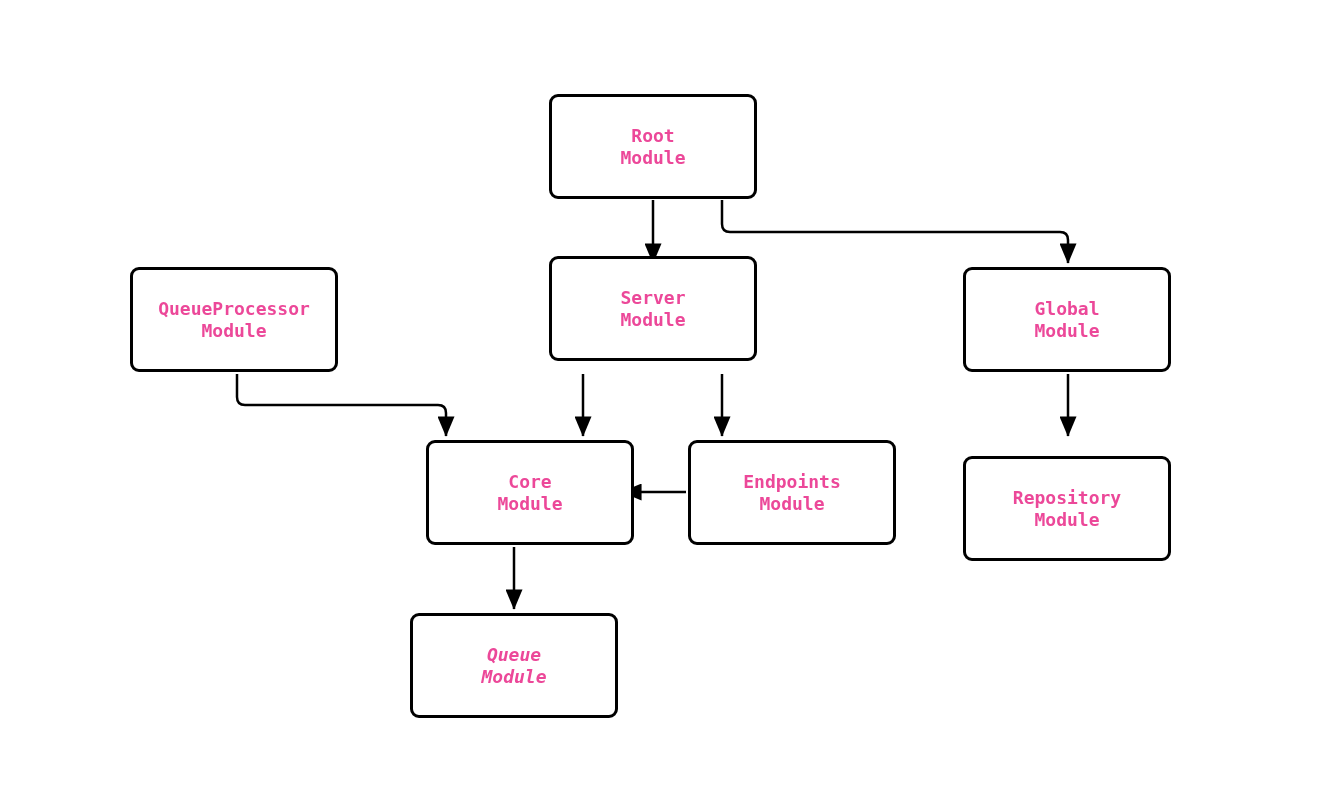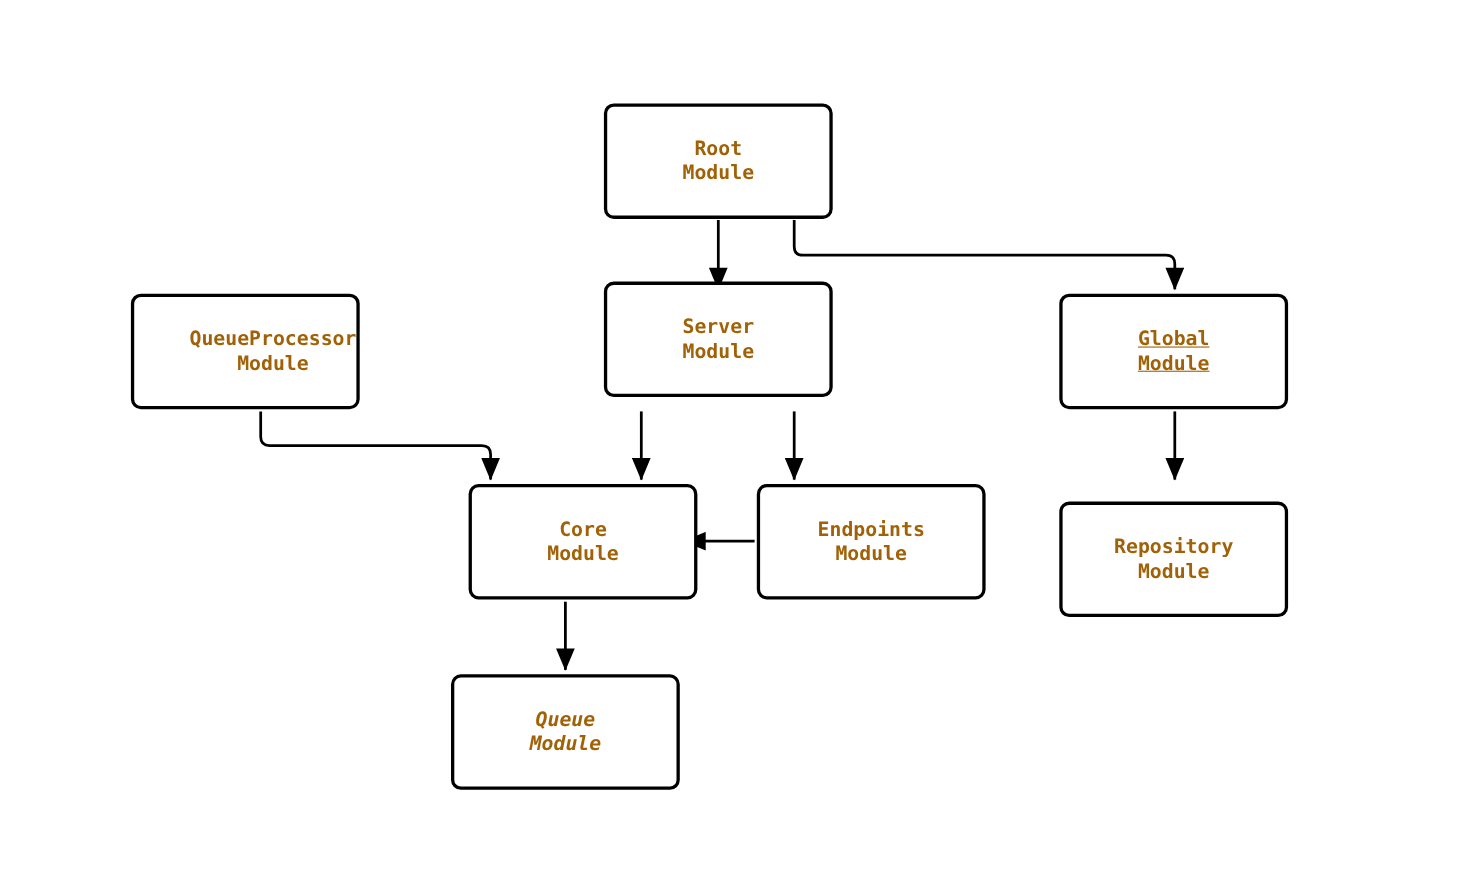--- a/index.html
+++ b/index.html
@@ -29,31 +29,31 @@
     width: 208px;
     height: 105px;
     box-sizing: border-box;
     border: 3px solid #000000;
     border-radius: 9px;
     background: #ffffff;
     display: flex;
     align-items: center;
     justify-content: center;
     text-align: center;
-    color: #a16207;
+    color: #ec4899;
     font-family: "DejaVu Sans Mono", "Liberation Mono", monospace;
     font-weight: bold;
     font-size: 18px;
     line-height: 22px;
     white-space: pre-line;
   }
   .node-root        { left: 549px; top: 94px;  }
-  .node-queueproc   { left: 119px; top: 267px; justify-content: flex-end; }
+  .node-queueproc   { left: 130px; top: 267px; }
   .node-server      { left: 549px; top: 256px; }
-  .node-global      { left: 963px; top: 267px; text-decoration: underline; }
+  .node-global      { left: 963px; top: 267px; }
   .node-core        { left: 410px; top: 440px; margin-left: 16px; }
   .node-endpoints   { left: 688px; top: 440px; justify-content: center; }
   .node-repository  { left: 963px; top: 456px; }
   .node-queue       { left: 410px; top: 613px; font-style: italic; }
   .edge {
     fill: none;
     stroke: #000000;
     stroke-width: 2.5px;
   }
 </style>

